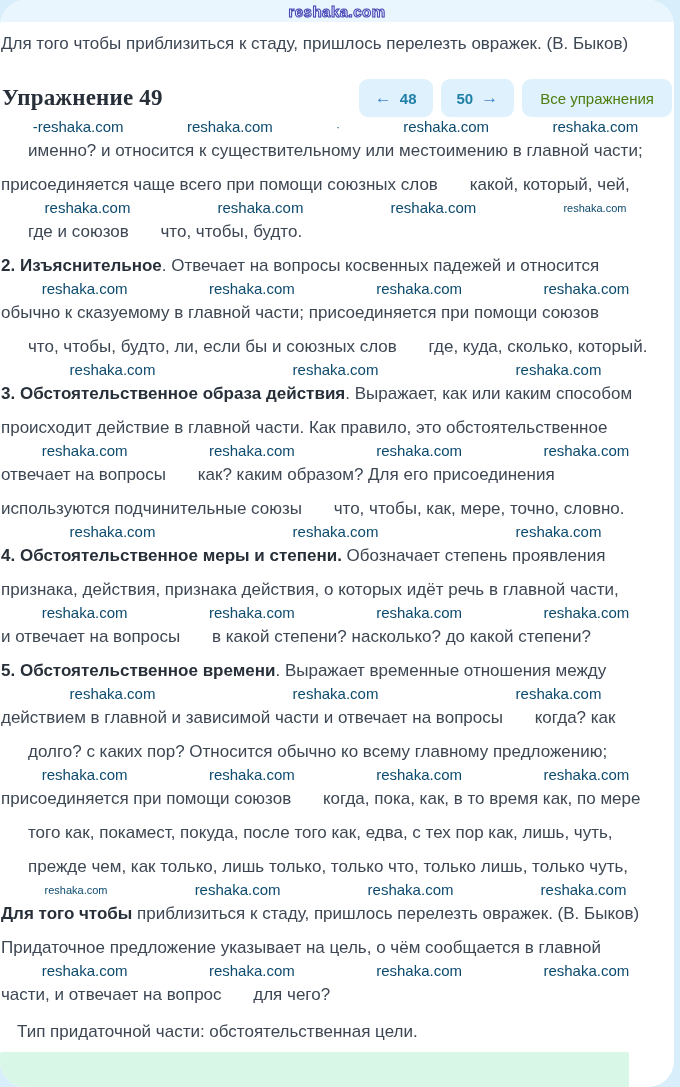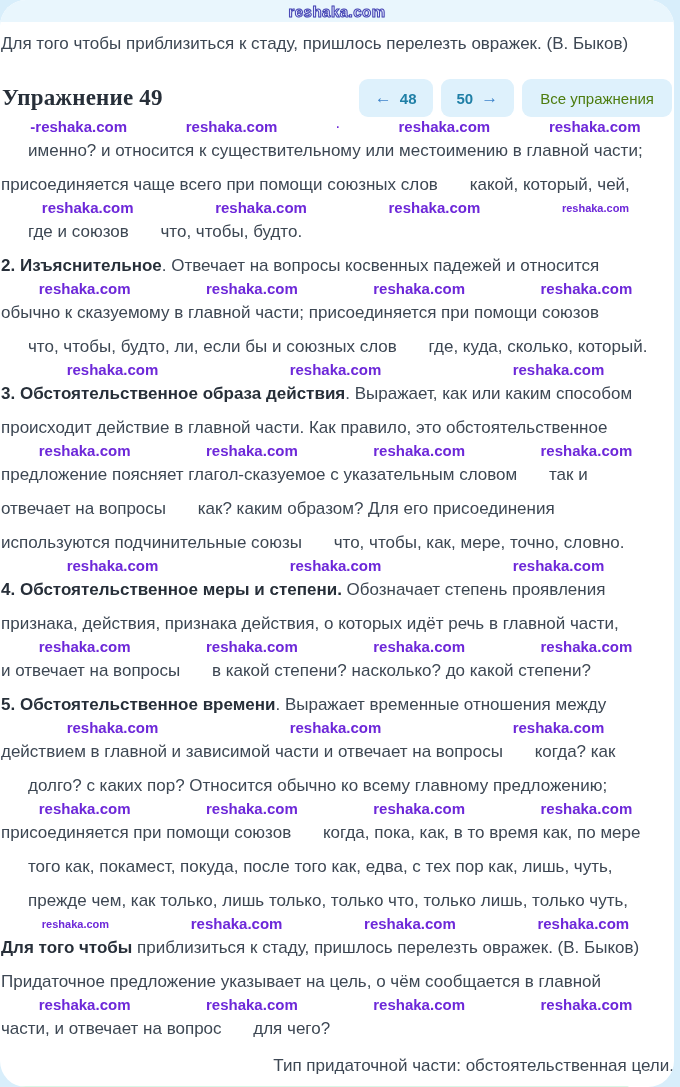--- a/index.html
+++ b/index.html
@@ -42,25 +42,25 @@
   .content{padding:0 4px 0 1px;}
   .para{
     font-size:17px;line-height:21px;margin:13px 0;white-space:nowrap;color:#3d4753;
   }
   .para .b{font-weight:bold;color:#272f39;}
   .para .i{padding-left:27px;}
   .wm-row{
     display:flex;justify-content:space-around;align-items:center;
     margin:-8px 0;position:relative;z-index:1;
   }
-  .wm{font-size:15px;font-weight:700;color:#6d28d9;white-space:nowrap;line-height:16px;}
+  .wm{font-size:15px;font-weight:400;color:#0c4a6e;white-space:nowrap;line-height:16px;}
   .wm-sm{font-size:11px;}
   .answer-plain{
-    font-size:17px;line-height:21px;margin:16px 0 10px;padding-left:11px;
-    color:#3d4753;white-space:nowrap;text-align:right;
+    font-size:17px;line-height:21px;margin:16px 0 10px;padding-left:17px;
+    color:#3d4753;white-space:nowrap;
   }
   .answer-highlight{
     background:#d9f7e6;width:628px;min-height:42px;border-radius:2px;
     display:flex;align-items:center;padding-left:1px;
   }
 </style>
 </head>
 <body>
 
 <div class="card">
@@ -118,21 +118,20 @@
         <span class="wm">reshaka.com</span>
       </div>
       <p class="para"><span class="b">3. </span><span class="b">Обстоятельственное образа действия</span><span>. Выражает, как или каким способом</span></p>
       <p class="para"><span>происходит действие в главной части. Как правило, это обстоятельственное</span></p>
       <div class="wm-row">
         <span class="wm">reshaka.com</span>
         <span class="wm">reshaka.com</span>
         <span class="wm">reshaka.com</span>
         <span class="wm">reshaka.com</span>
       </div>
-      <p class="para"><span>предложение поясняет глагол-сказуемое с указательным словом </span><span class="i">так</span><span> и</span></p>
       <p class="para"><span>отвечает на вопросы </span><span class="i">как? каким образом?</span><span> Для его присоединения</span></p>
       <p class="para"><span>используются подчинительные союзы </span><span class="i">что, чтобы, как, мере, точно, словно.</span></p>
       <div class="wm-row">
         <span class="wm">reshaka.com</span>
         <span class="wm">reshaka.com</span>
         <span class="wm">reshaka.com</span>
       </div>
       <p class="para"><span class="b">4. </span><span class="b">Обстоятельственное меры и степени.</span><span> Обозначает степень проявления</span></p>
       <p class="para"><span>признака, действия, признака действия, о которых идёт речь в главной части,</span></p>
       <div class="wm-row">

